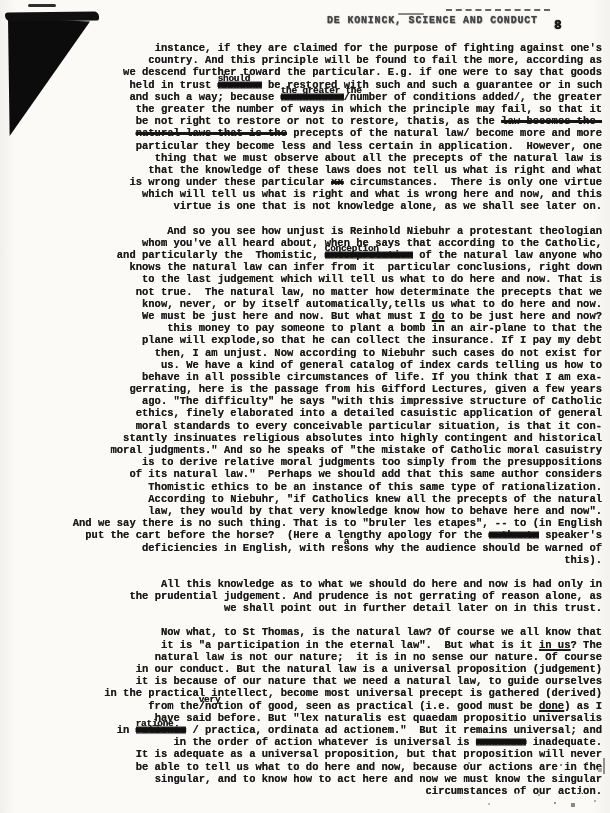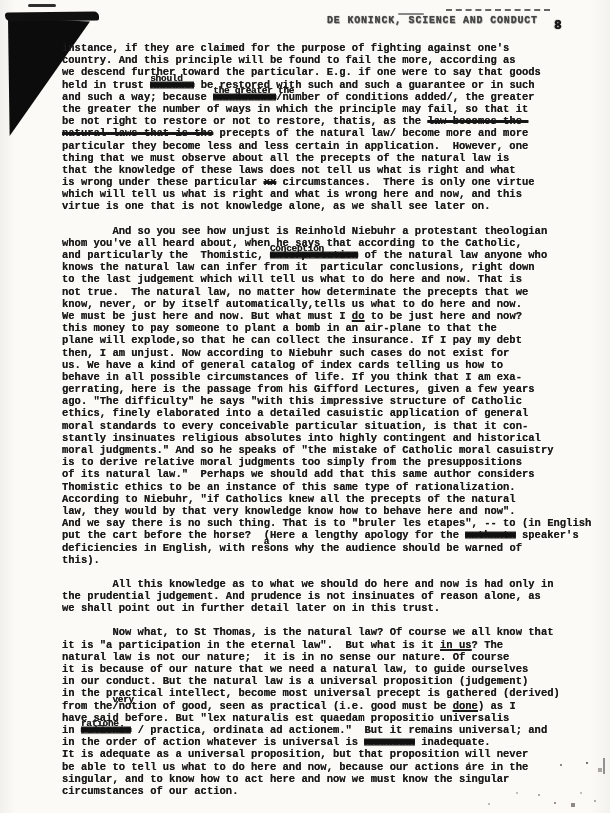--- a/index.html
+++ b/index.html
@@ -6,20 +6,21 @@
   body{
     width:610px;height:813px;
     background:#e9e8e4;
     font-family:"Liberation Mono", monospace;
     overflow:hidden;
   }
   .page{
     position:relative;width:610px;height:813px;
     background:linear-gradient(90deg,#f1f0ec 0,#fbfaf6 2.5%,#fbfaf6 97%,#f3f2ee 100%);
     overflow:hidden;
+    text-align:right;
   }
   
   .corner-fold{
     position:absolute;left:8px;top:18px;width:82px;height:118px;
     background:#0c0c0c;
     clip-path:polygon(0 0,100% 3%,2% 100%);
   }
   .top-smudge{
     position:absolute;left:5px;top:12px;width:94px;height:9px;
     background:#101010;border-radius:3px 5px 2px 6px;
@@ -152,29 +153,29 @@
         <div class="line"><span>Thomistic ethics to be an instance of this same type of rationalization.</span></div>
         <div class="line"><span>According to Niebuhr, "if Catholics knew all the precepts of the natural</span></div>
         <div class="line"><span>law, they would by that very knowledge know how to behave here and now".</span></div>
         <div class="line"><span>And we say there is no such thing. That is to "bruler les etapes", -- to (in English</span></div>
         <div class="line"><span>put the cart before the horse?  (Here a lengthy apology for the </span><span class="blot">xxthxxtx</span><span> speaker's</span></div>
         <div class="line"><span>deficiencies in English, with re</span><span class="ins">a</span><span>sons why the audience should be warned of</span></div>
         <div class="line"><span>this).</span></div>
       </div>
       <div class="para">
         <div class="line"><span>        All this knowledge as to what we should do here and now is had only in</span></div>
-        <div class="line"><span>the prudential judgement. And prudence is not insinuates of reason alone, as</span></div>
+        <div class="line"><span>the prudential judgement. And prudence is not gerrating of reason alone, as</span></div>
         <div class="line"><span>we shall point out in further detail later on in this trust.</span></div>
       </div>
       <div class="para">
         <div class="line"><span>        Now what, to St Thomas, is the natural law? Of course we all know that</span></div>
         <div class="line"><span>it is "a participation in the eternal law".  But what is it </span><span class="u">in us</span><span>? The</span></div>
         <div class="line"><span>natural law is not our nature;  it is in no sense our nature. Of course</span></div>
+        <div class="line"><span>in our conduct. But the natural law is a universal proposition (judgement)</span></div>
         <div class="line"><span>it is because of our nature that we need a natural law, to guide ourselves</span></div>
-        <div class="line"><span>in our conduct. But the natural law is a universal proposition (judgement)</span></div>
         <div class="line"><span>in the practical intellect, become most universal precept is gathered (derived)</span></div>
         <div class="line"><span>from the</span><span class="ins">very</span><span>/notion of good, seen as practical (i.e. good must be </span><span class="u">done</span><span>) as I</span></div>
         <div class="line"><span>have said before. But "lex naturalis est quaedam propositio universalis</span></div>
         <div class="line"><span>in </span><span class="ins">ratione</span><span class="blot">rationis</span><span> / practica, ordinata ad actionem."  But it remains universal; and</span></div>
         <div class="line"><span>in the order of action whatever is universal is </span><span class="blot">xxxxxxxx</span><span> inadequate.</span></div>
         <div class="line"><span>It is adequate as a universal proposition, but that proposition will never</span></div>
         <div class="line"><span>be able to tell us what to do here and now, because our actions are in the</span></div>
         <div class="line"><span>singular, and to know how to act here and now we must know the singular</span></div>
         <div class="line"><span>circumstances of our action.</span></div>
       </div>

